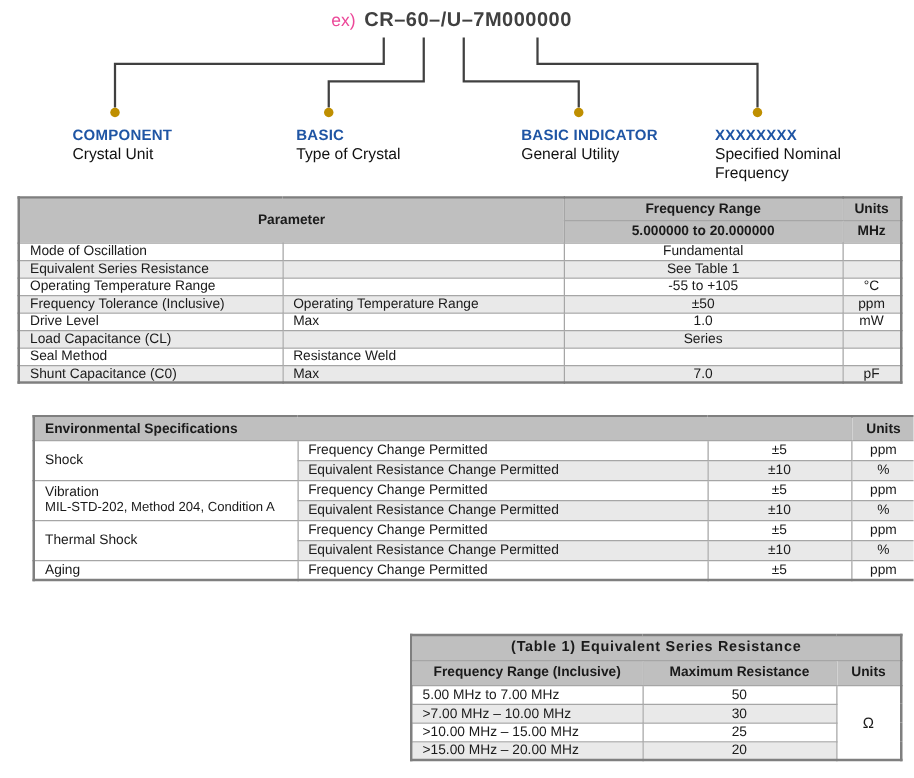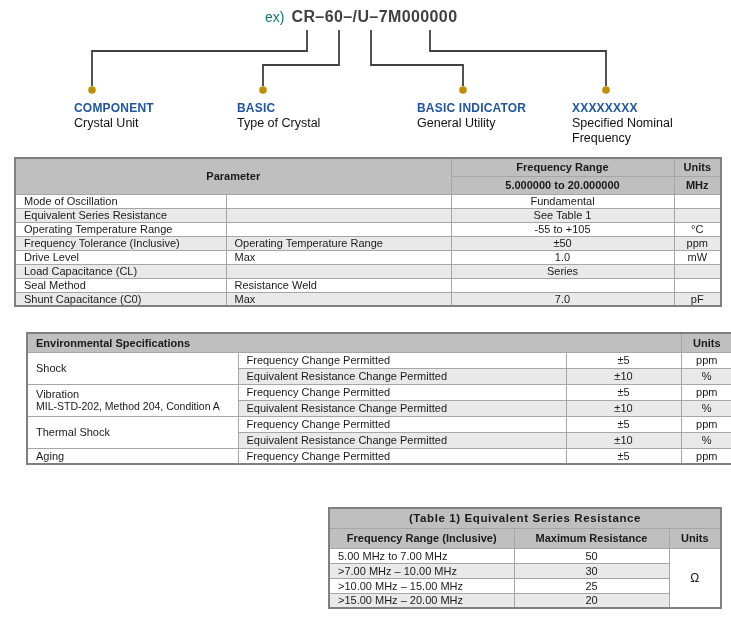--- a/index.html
+++ b/index.html
@@ -4,21 +4,21 @@
 <style>
   * { margin:0; padding:0; box-sizing:border-box; }
   html,body { background:#fff; }
   #page {
     position:relative; width:731px; height:622px; overflow:hidden;
     background:#fff; font-family:"Liberation Sans", sans-serif; color:#1a1a1a;
   }
 
   
   .pn-line { position:absolute; left:265px; top:8px; display:flex; align-items:baseline; gap:7px; }
-  .pn-prefix { font-size:14px; color:#0f766e; }
+  .pn-prefix { font-size:14px; color:#ec4899; }
   .pn-number { font-size:16px; font-weight:bold; color:#404040; letter-spacing:.4px; }
   #connector-svg { position:absolute; left:0; top:0; }
   .callout { position:absolute; top:101px; line-height:1.22; }
   .callout .c-title { font-size:12px; font-weight:bold; color:#1F55A4; letter-spacing:.2px; }
   .callout .c-sub { font-size:12.5px; color:#111; }
 
   
   table { position:absolute; border-collapse:collapse; table-layout:fixed; background:#fff; border:2px solid #7F7F7F; }
   th, td { border:1px solid #A6A6A6; overflow:hidden; white-space:nowrap; font-size:11px; vertical-align:middle; }
   th { background:#BFBFBF; font-weight:bold; text-align:center; }
@@ -61,21 +61,21 @@
       <path d="M430 30 V51 H606 V86"></path>
     </g>
     <g fill="#BF8F00">
       <circle cx="92" cy="90" r="3.8"></circle>
       <circle cx="263" cy="90" r="3.8"></circle>
       <circle cx="463" cy="90" r="3.8"></circle>
       <circle cx="606" cy="90" r="3.8"></circle>
     </g>
   </svg>
 
-  <div class="callout" style="left:74px">
+  <div class="callout" style="left:58px">
     <div class="c-title">COMPONENT</div>
     <div class="c-sub">Crystal Unit</div>
   </div>
   <div class="callout" style="left:237px">
     <div class="c-title">BASIC</div>
     <div class="c-sub">Type of Crystal</div>
   </div>
   <div class="callout" style="left:417px">
     <div class="c-title">BASIC INDICATOR</div>
     <div class="c-sub">General Utility</div>

